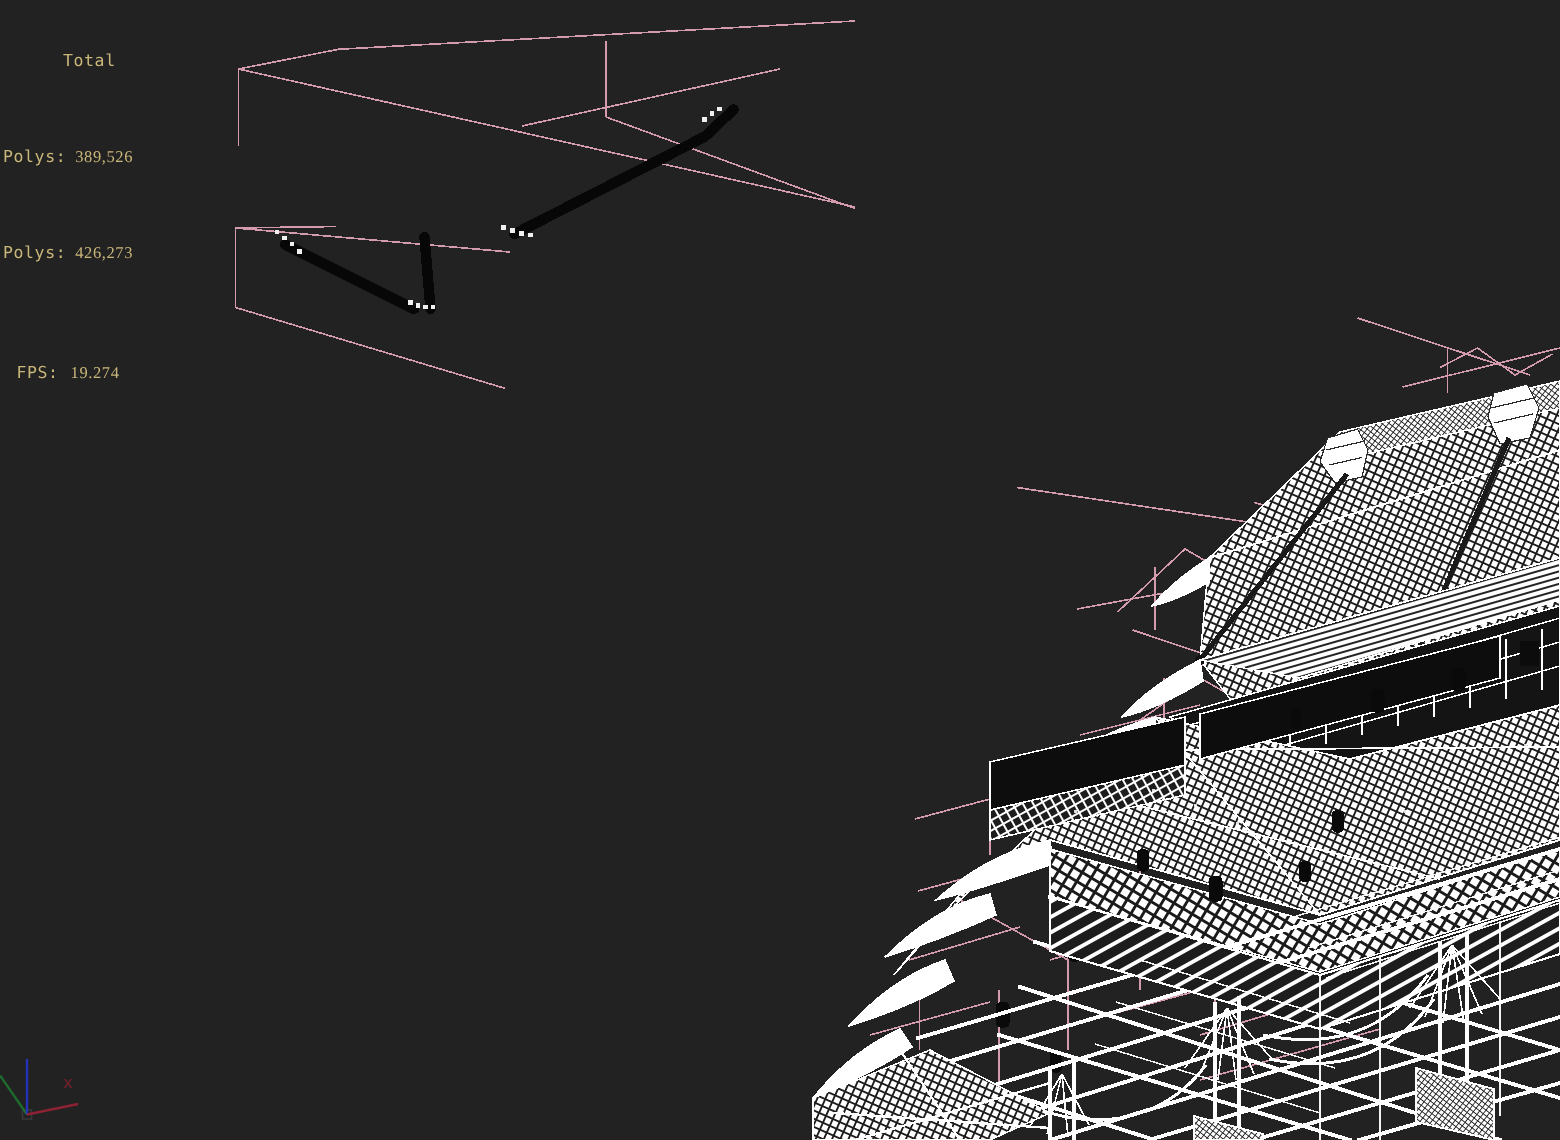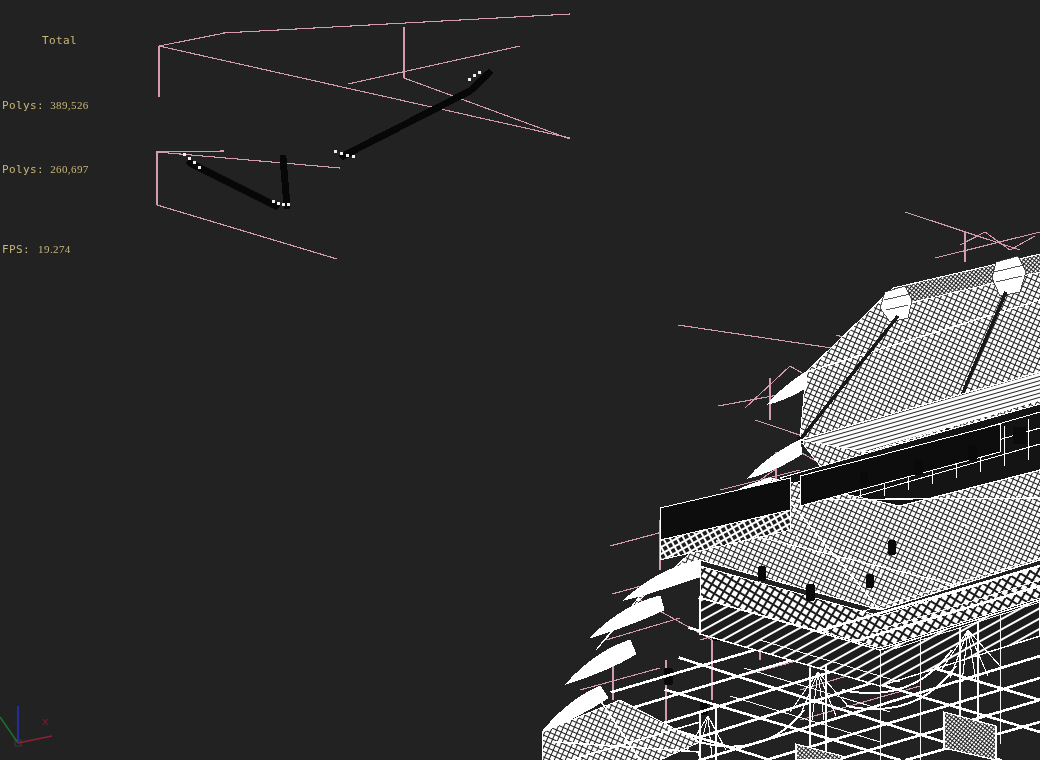--- a/index.html
+++ b/index.html
@@ -43,21 +43,21 @@
     line-height: 16px;
     color: #c9b779;
     white-space: pre;
     letter-spacing: 0.4px;
     user-select: none;
   }
   #stats .stat-row { display: block; height: 16px; }
   #stats .stat-title { padding-left: 40px; }
   #stats .lbl { display: inline-block; }
   #stats .val { display: inline-block; font-family: Liberation Serif, serif; }
-  #stats .fps-row { margin-top: 16px; }
+  #stats .fps-row { margin-top: 16px; text-align: center; }
   #stats .fps-val { padding-left: 8px; }
 
   
   #axis-gizmo {
     position: absolute;
     left: 0;
     bottom: 0;
     width: 66px;
     height: 68px;
   }
@@ -391,21 +391,21 @@
         </g>
       </g>
     </svg>
   </div>
 
   <div id="stats">
     <span class="stat-row stat-title">Total</span>
 
     <span class="stat-row"><span class="lbl">Polys:</span><span class="val" style="padding-left:6px">389,526</span></span>
 
-    <span class="stat-row"><span class="lbl">Polys:</span><span class="val" style="padding-left:6px">260,697</span></span>
+    <span class="stat-row"><span class="lbl">Polys:</span><span class="val" style="padding-left:6px">426,273</span></span>
 
     <span class="stat-row fps-row"><span class="lbl">FPS:</span><span class="val fps-val">19.274</span></span>
   </div>
 
   <div id="axis-gizmo">
     <svg viewBox="0 0 66 68" xmlns="http://www.w3.org/2000/svg">
 
       <g>
         <rect x="15" y="48" width="6" height="6" fill="none" stroke="#3a3a3a" stroke-width="1"></rect>
       </g>

